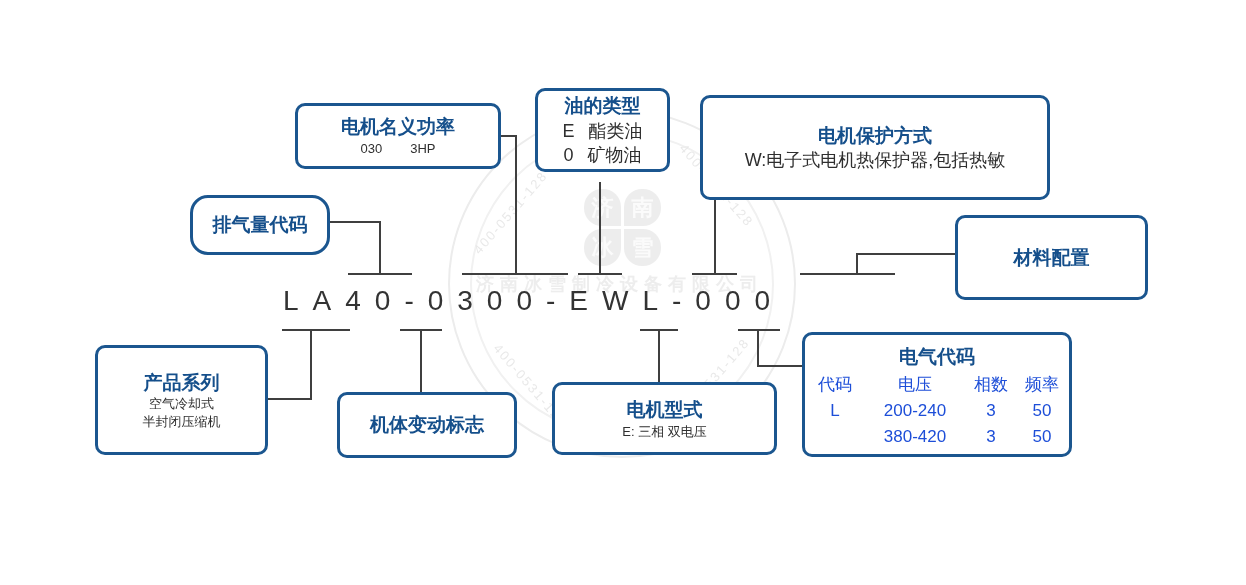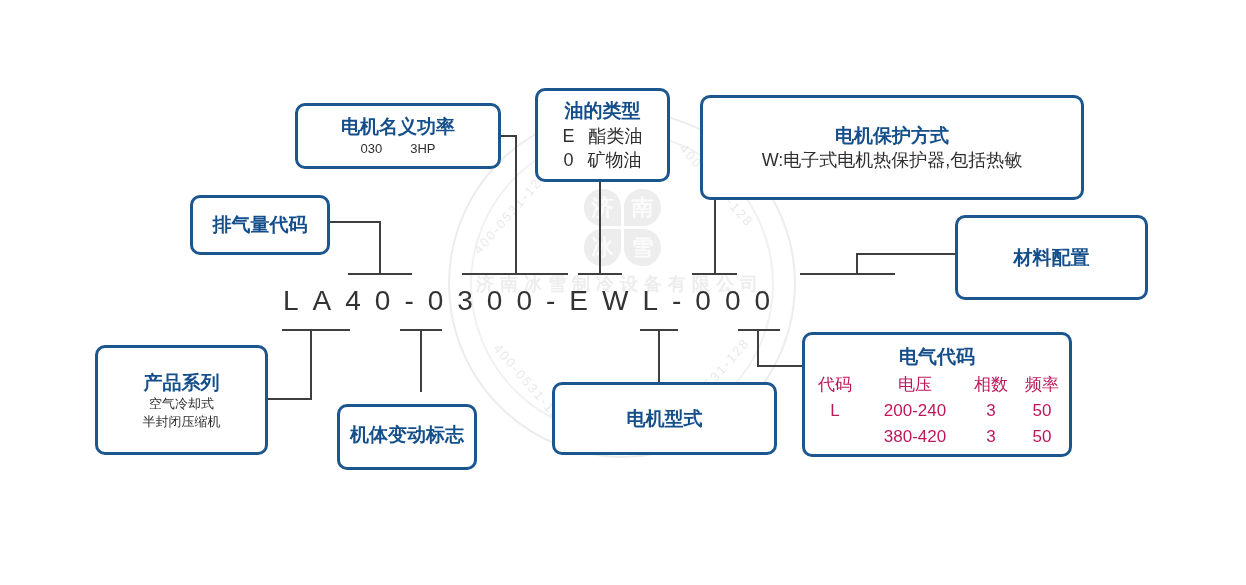--- a/index.html
+++ b/index.html
@@ -27,31 +27,31 @@
   .ph3{left:478px;top:378px;transform:rotate(49deg);}
   .ph4{left:660px;top:372px;transform:rotate(-49deg);}
 
   
   .box{position:absolute;z-index:2;background:#fff;border:3px solid #1b568f;border-radius:10px;
        box-sizing:border-box;display:flex;flex-direction:column;align-items:center;justify-content:center;}
   .bt{color:#154f8b;font-weight:bold;font-size:19px;line-height:1.35;white-space:nowrap;}
   .bv{color:#2f2f2f;font-size:13px;line-height:1.35;white-space:nowrap;}
 
   #box-motor-power{left:295px;top:103px;width:206px;height:66px;}
-  #box-oil-type{left:535px;top:88px;width:135px;height:94px;text-align:center;}
+  #box-oil-type{left:535px;top:88px;width:135px;height:84px;text-align:center;}
   .oil-row{display:flex;gap:14px;color:#2f2f2f;font-size:18px;line-height:1.35;}
-  #box-motor-protection{left:700px;top:95px;width:384px;height:105px;text-align:right;}
+  #box-motor-protection{left:700px;top:95px;width:350px;height:105px;text-align:right;}
   #box-motor-protection .bv{font-size:18px;}
-  #box-displacement{left:190px;top:195px;width:140px;height:60px;}
+  #box-displacement{left:190px;top:195px;width:140px;height:60px;border-radius:18px;}
   #box-material{left:955px;top:215px;width:193px;height:85px;}
   #box-product-series{left:95px;top:345px;width:173px;height:110px;}
-  #box-body-change{left:337px;top:404px;width:140px;height:66px;font-family:Liberation Mono, monospace;}
+  #box-body-change{left:337px;top:392px;width:180px;height:66px;}
   #box-motor-type{left:552px;top:382px;width:225px;height:73px;}
   #box-electrical{left:802px;top:332px;width:270px;height:125px;padding-top:6px;}
-  .etable{display:grid;grid-template-columns:58px 102px 50px 52px;color:#be185d;font-size:17px;
+  .etable{display:grid;grid-template-columns:58px 102px 50px 52px;color:#1d4ed8;font-size:17px;
           line-height:1.55;text-align:center;margin-top:2px;}
 
   
   #model-code{position:absolute;z-index:2;left:283px;top:282px;font-size:28px;color:#333;
               letter-spacing:14px;white-space:nowrap;line-height:38px;}
 
   
   .ln{position:absolute;z-index:1;background:#3f3f3f;}
 
   .power-hp-row{display:flex;gap:28px;}
@@ -146,20 +146,21 @@
   <div class="box" id="box-material">
     <div class="bt">材料配置</div>
   </div>
 
   <div class="box" id="box-body-change">
     <div class="bt">机体变动标志</div>
   </div>
 
   <div class="box" id="box-motor-type">
     <div class="bt">电机型式</div>
+    <div class="bv">E: 三相 双电压</div>
   </div>
 
   <div class="box" id="box-electrical">
     <div class="bt">电气代码</div>
     <div class="etable">
       <span>代码</span>
       <span>电压</span>
       <span>相数</span>
       <span>频率</span>
       <span>L</span>

